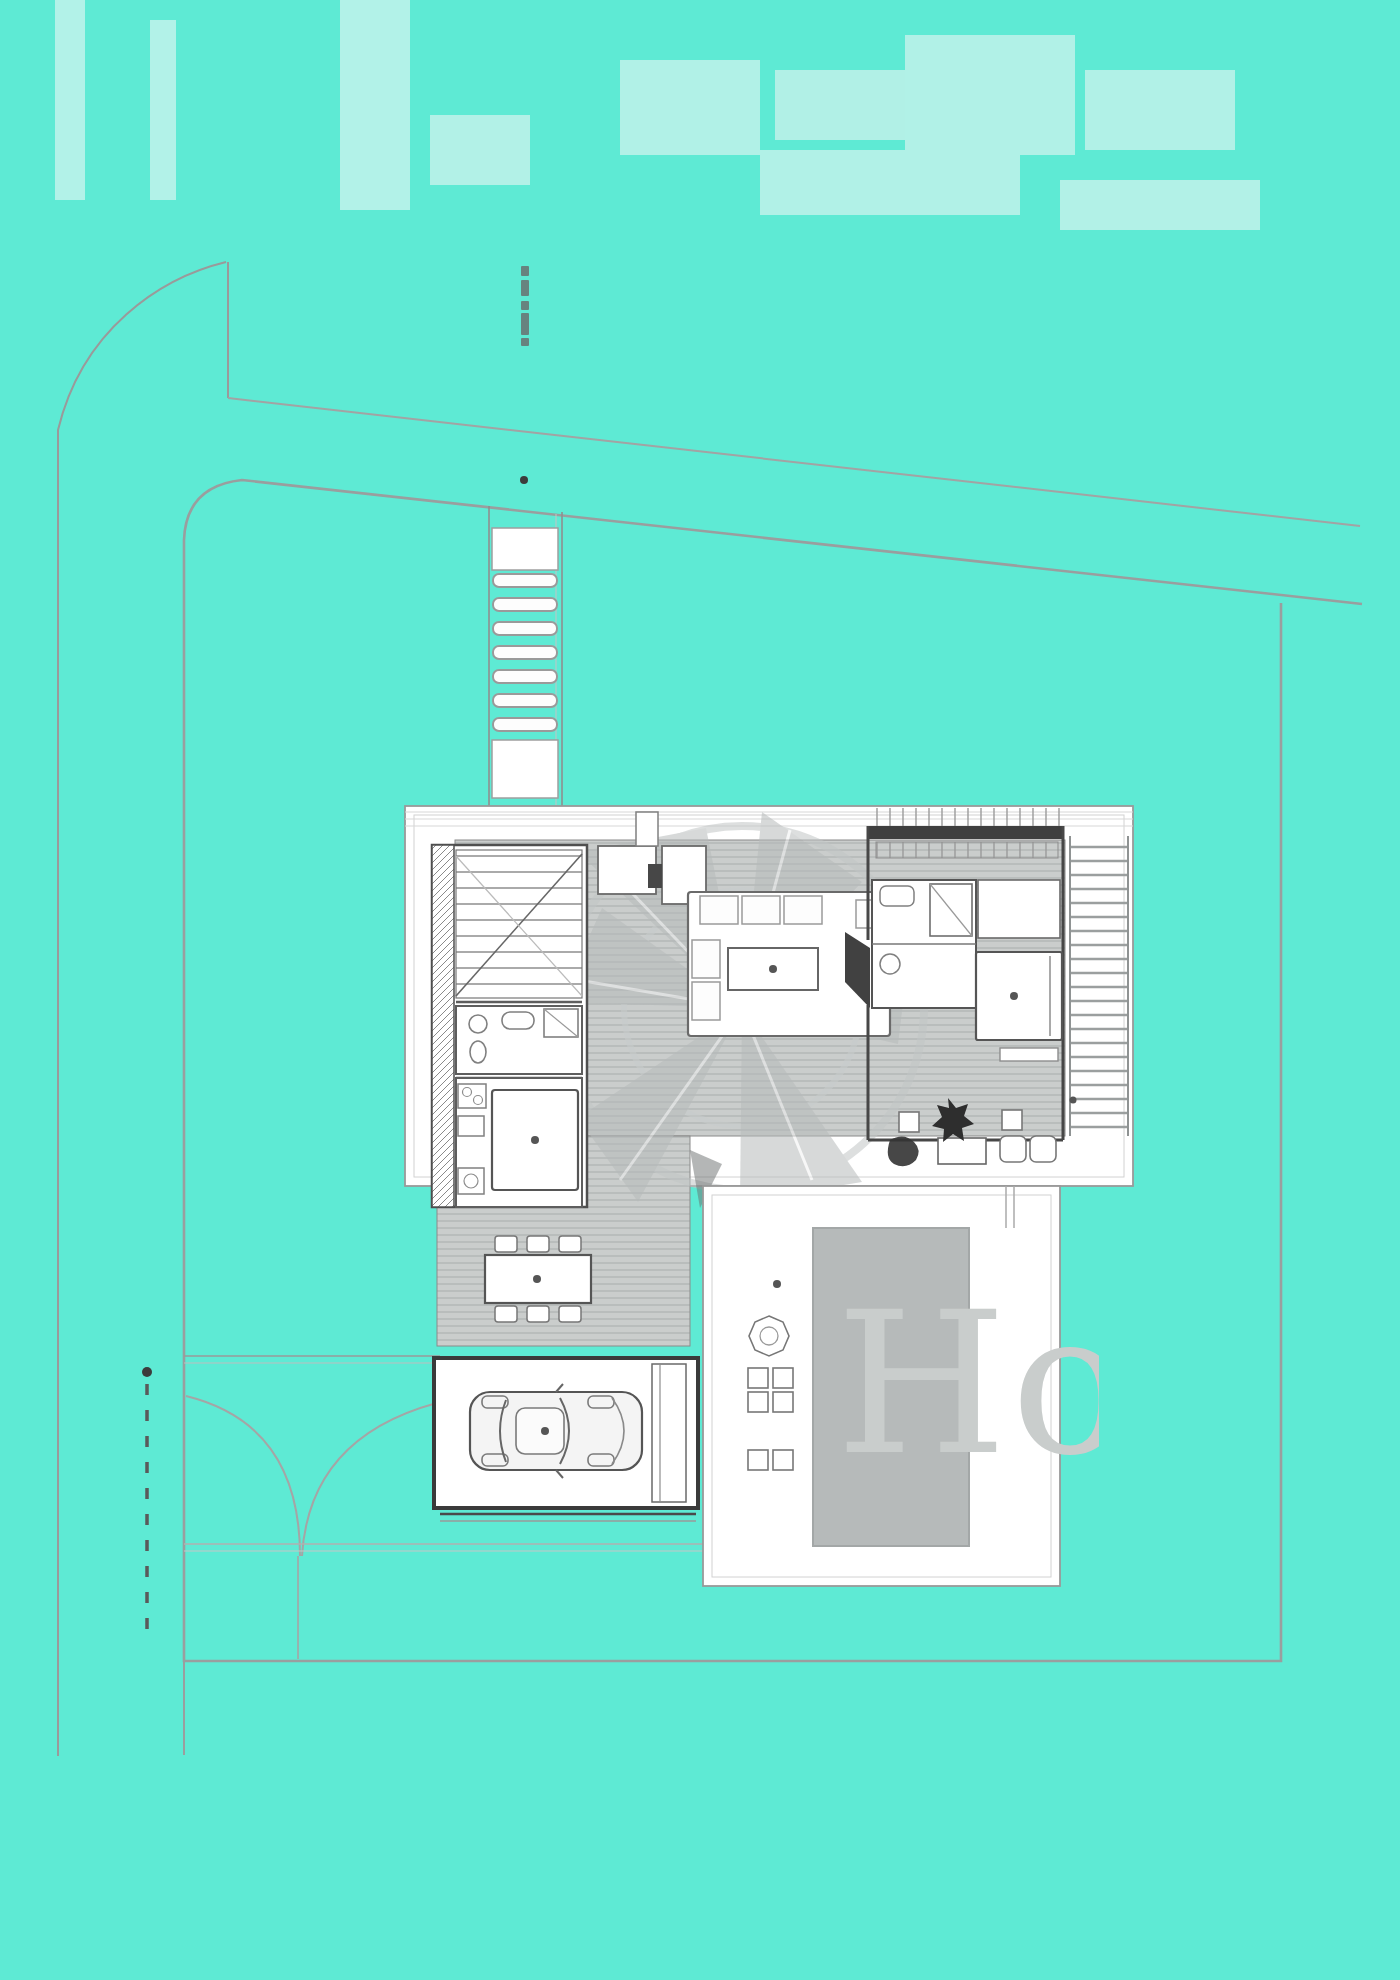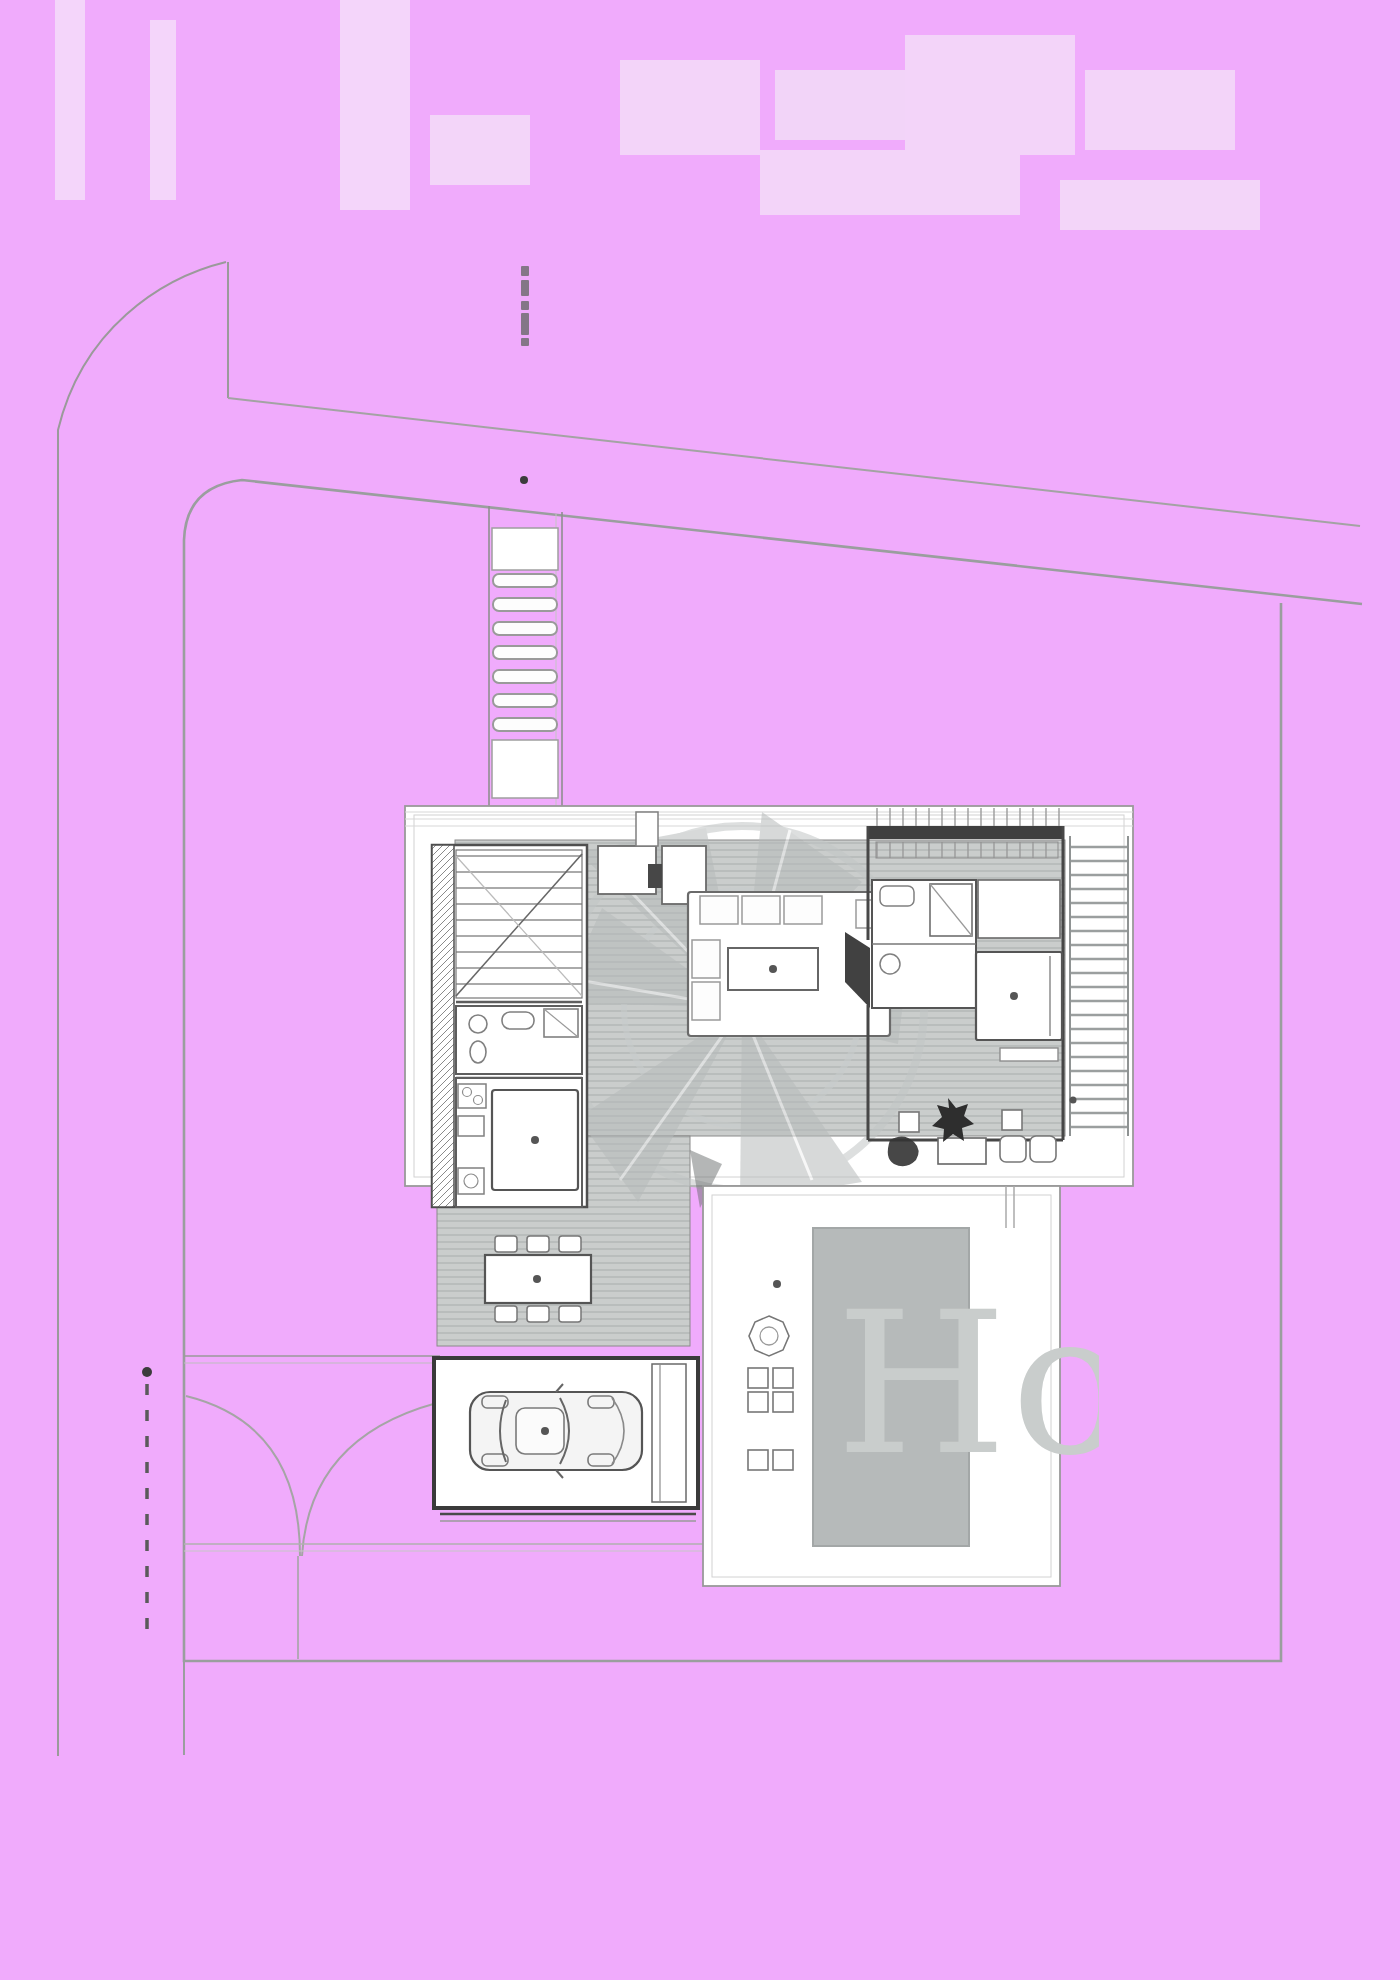--- a/index.html
+++ b/index.html
@@ -1,17 +1,17 @@
 <!DOCTYPE html>
 <html><head>
 <meta charset="utf-8">
 <style>
   html,body{margin:0;padding:0;background:#ffffff;}
   .canvas{
-    position:relative;width:1400px;height:1980px;background:#f0abfc;overflow:hidden;
+    position:relative;width:1400px;height:1980px;background:#5eead4;overflow:hidden;
     font-family:"DejaVu Serif","Liberation Serif",serif;
   }
   svg{position:absolute;left:0;top:0;}
   .wm-letters{font-family:"DejaVu Serif","Liberation Serif",serif;font-size:196px;letter-spacing:4px;}
 </style>
 </head>
 <body>
 
 <div class="canvas">
 <svg width="1400" height="1980" viewBox="0 0 1400 1980">

